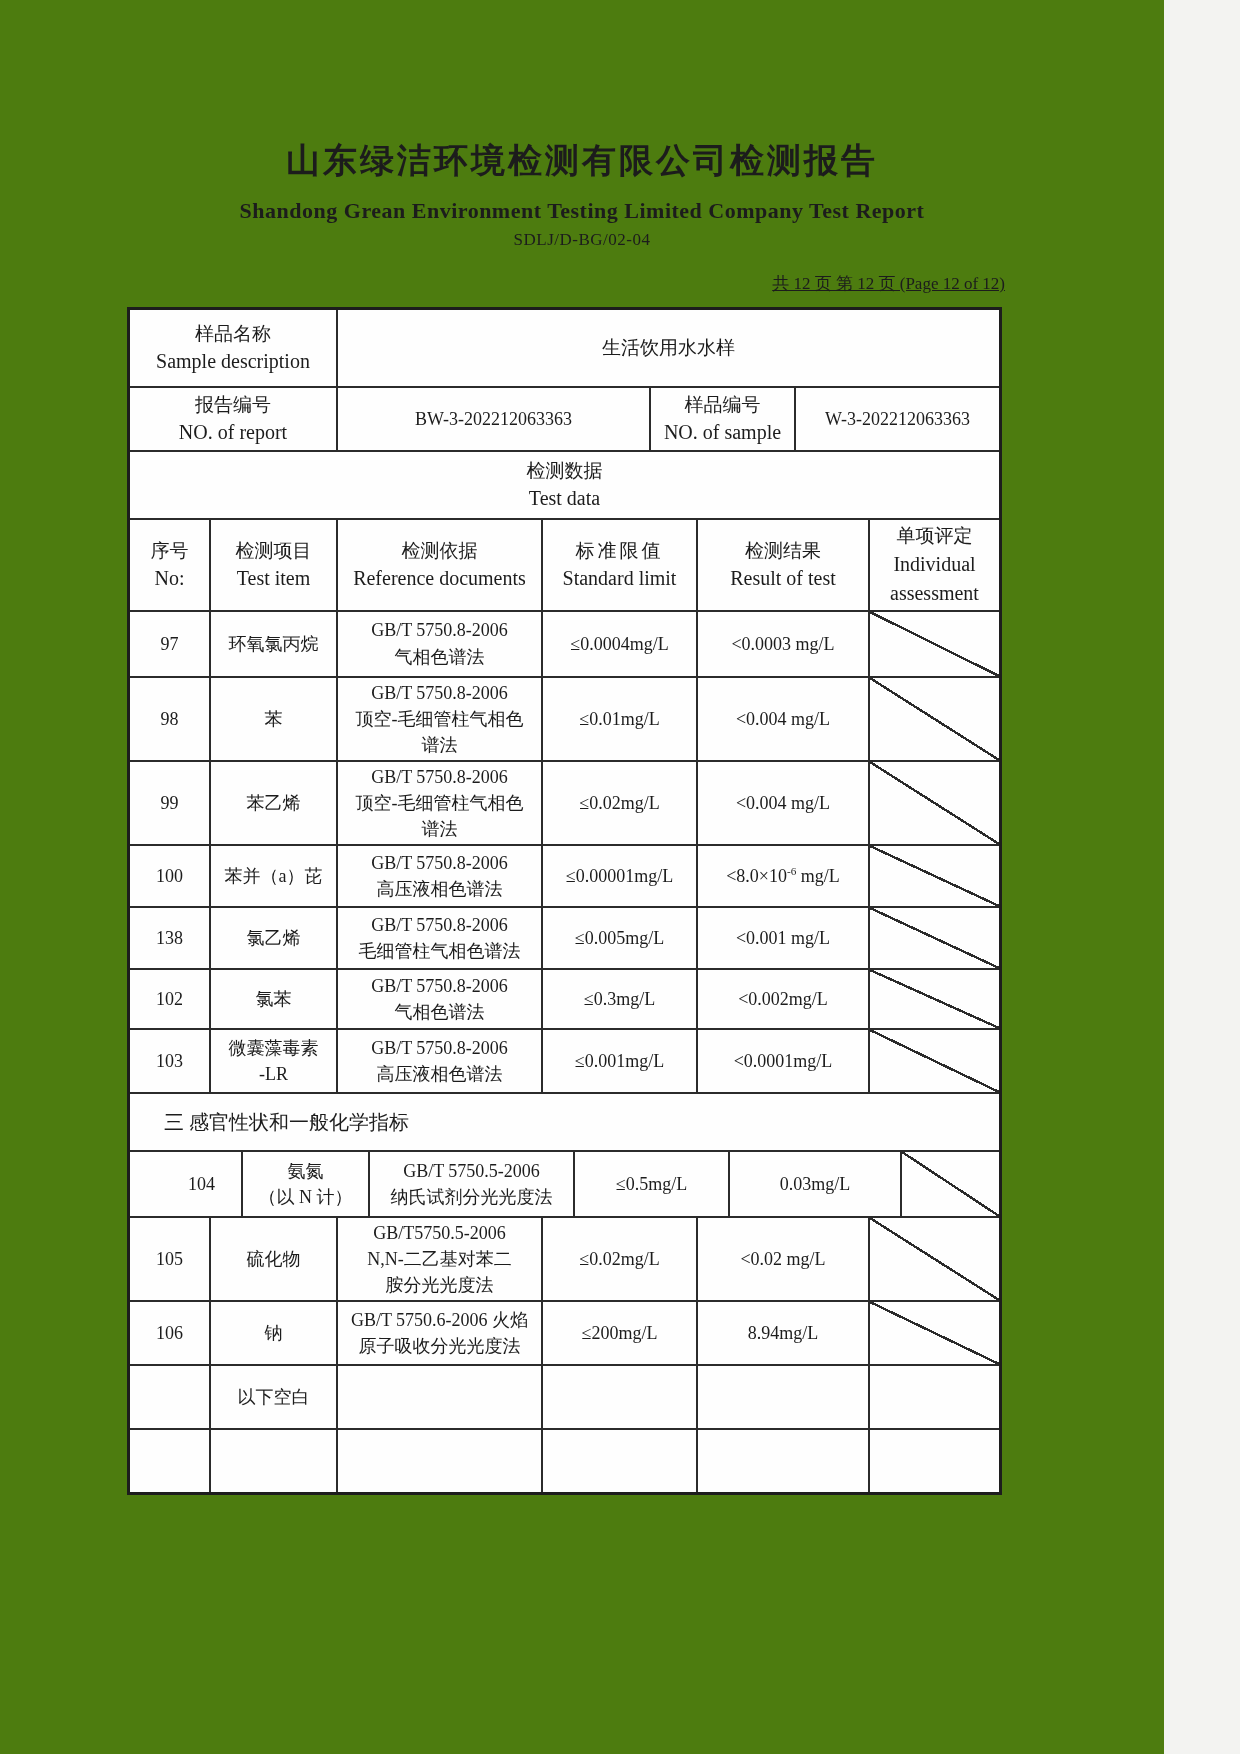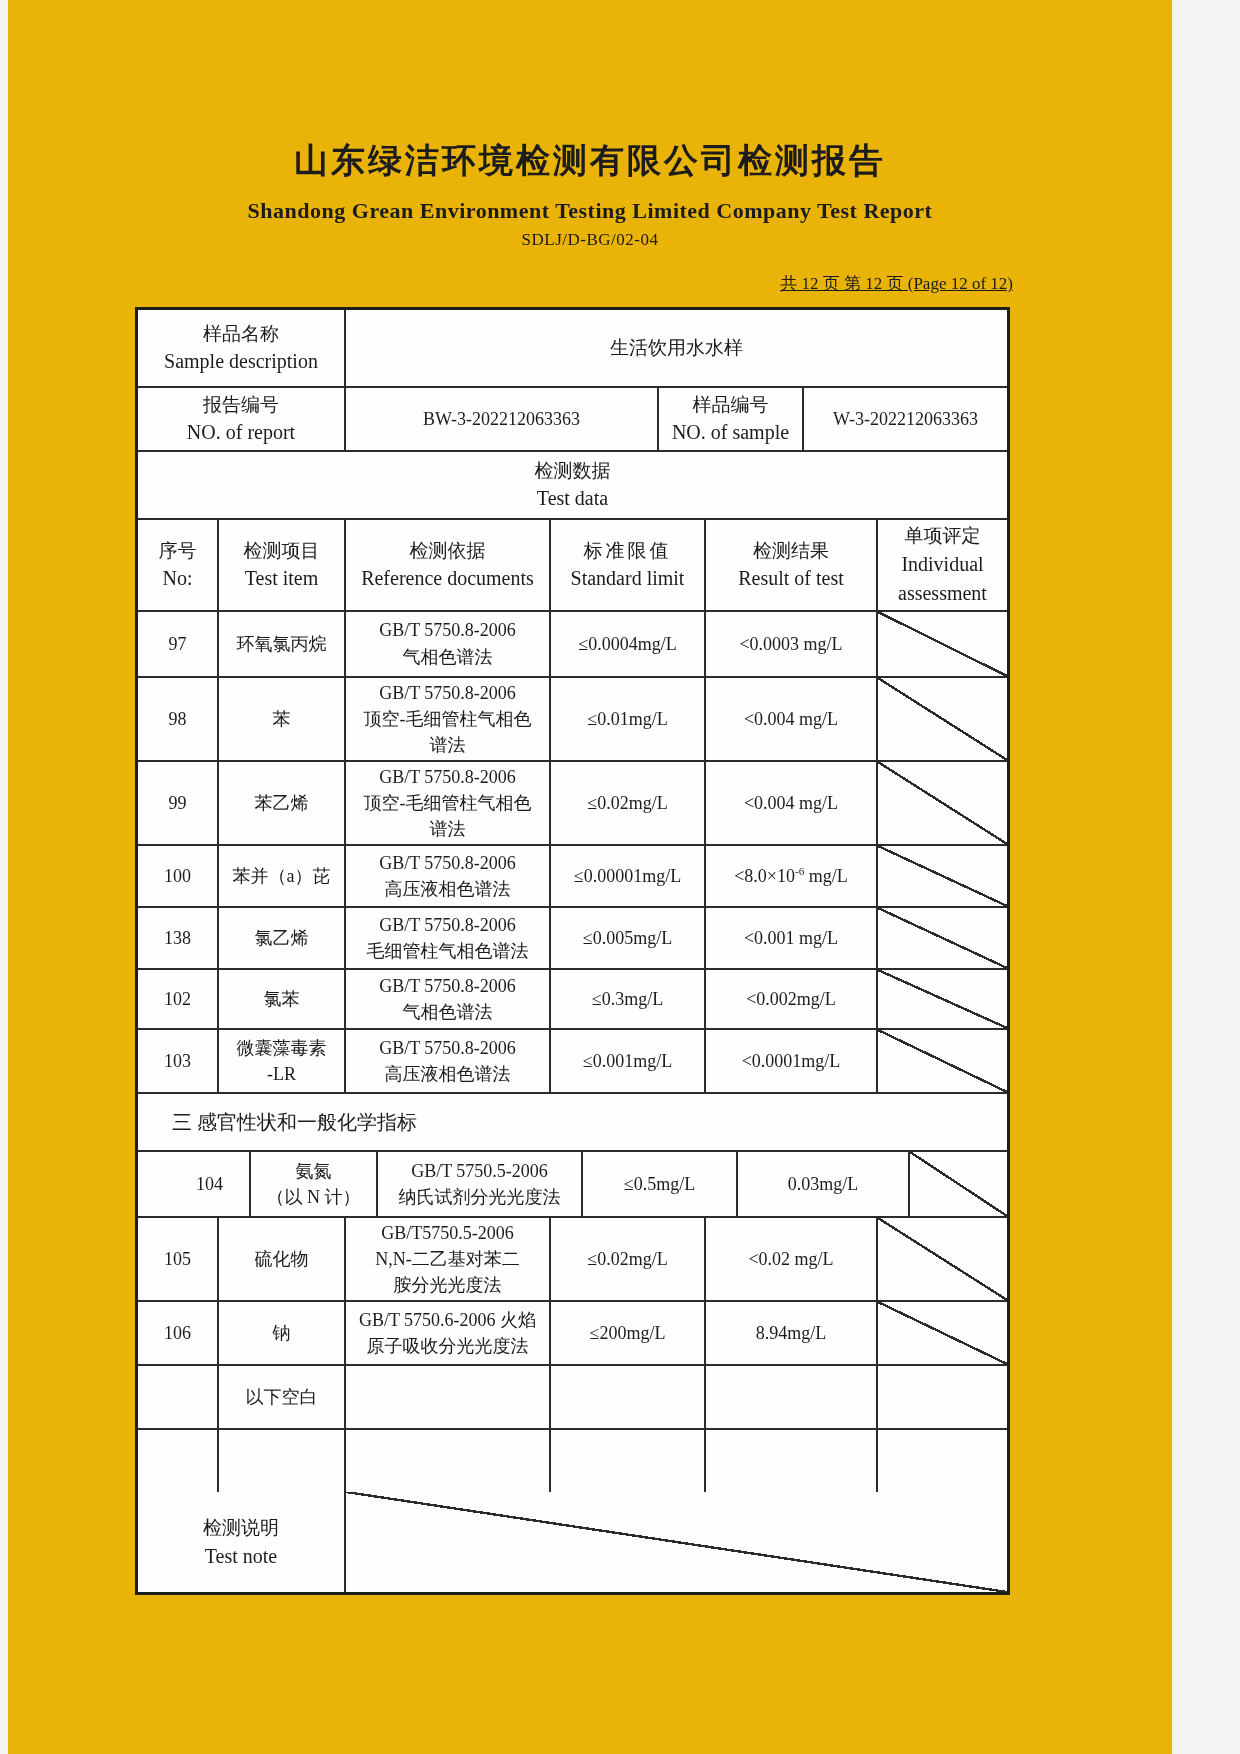--- a/index.html
+++ b/index.html
@@ -5,23 +5,22 @@
   html,body{margin:0;padding:0;}
   body{
     width:1240px;height:1754px;
     background:#f3f3f1;
     font-family:"Liberation Serif","DejaVu Serif",serif;
     color:#1c1c1c;
   }
   .page{
     position:relative;
     width:1164px;height:1754px;
-    background:#eab308;
+    background:#4d7c0f;
     overflow:hidden;
-    margin-left:8px;
   }
   
   .title-cn{
     margin-top:138px;
     text-align:center;
     font-size:34px;
     font-weight:bold;
     letter-spacing:3px;
   }
   .title-en{
@@ -279,22 +278,15 @@
         <div class="row" style="min-height: 62px;">
           <div class="c w0"></div>
           <div class="c w1"></div>
           <div class="c w2"></div>
           <div class="c w3"></div>
           <div class="c w4"></div>
           <div class="c w5"></div>
         </div>
       </div>
 
-    <div class="row r-note">
-      <div class="c iw0">
-        <span class="cn">检测说明</span>
-        <span class="en">Test note</span>
-      </div>
-      <div class="c diag" style="flex:1"></div>
-    </div>
 
   </div>
 </div>
 
 </body></html>

